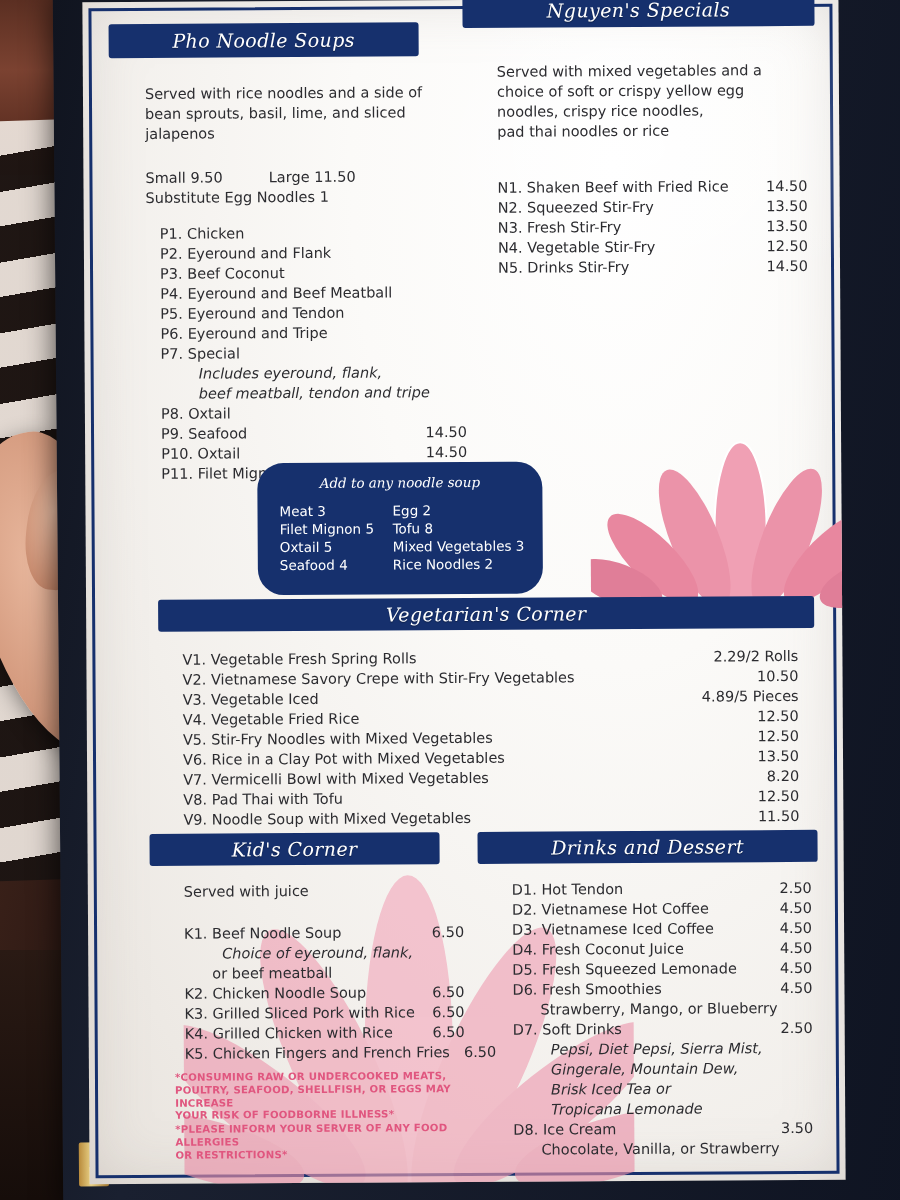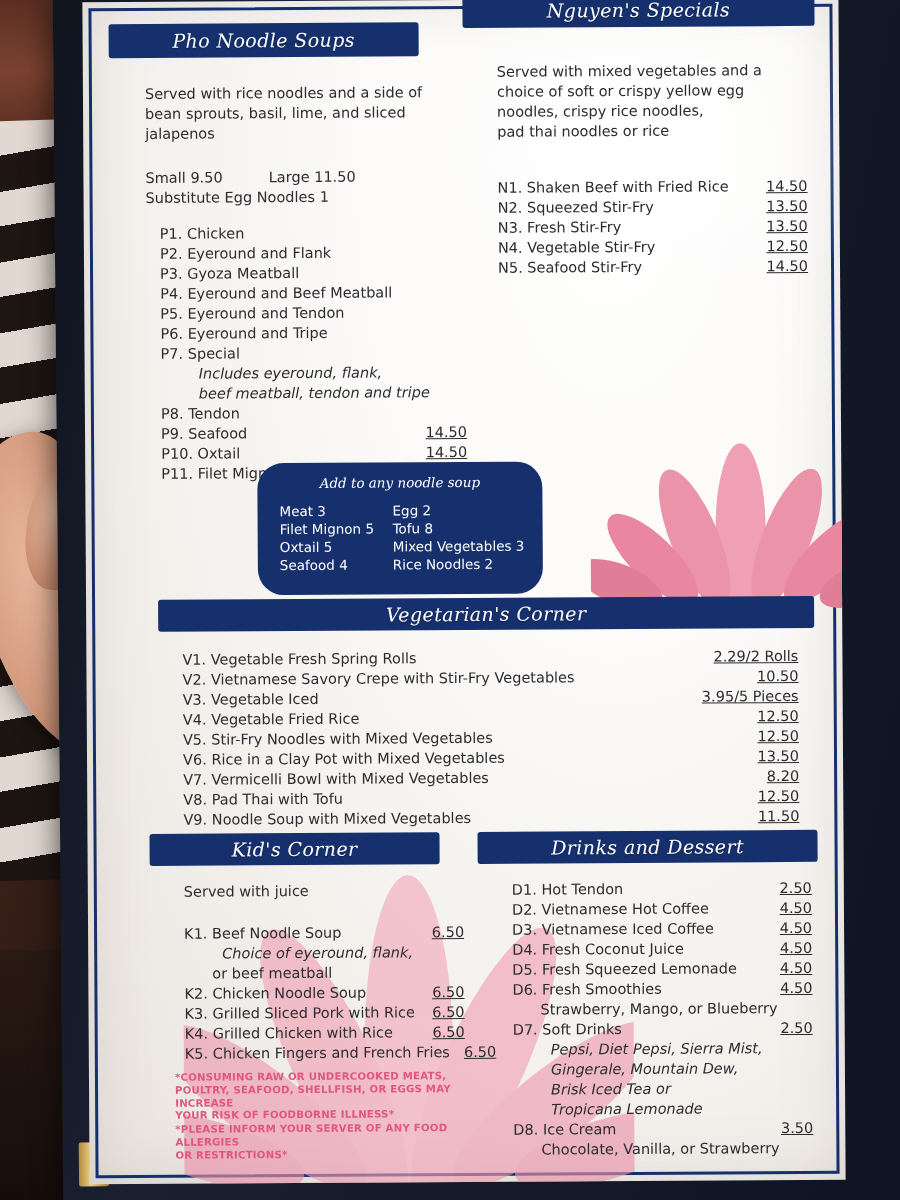--- a/index.html
+++ b/index.html
@@ -133,21 +133,21 @@
     line-height: 1.38;
     font-family: "DejaVu Sans", sans-serif;
   }
   .col-text .blurb { margin-bottom: 14px; }
   .row {
     display: flex;
     justify-content: space-between;
     white-space: pre;
   }
   .row .nm { }
-  .row .pr { padding-left: 14px; text-decoration: underline; }
+  .row .pr { padding-left: 14px; }
   .indent { padding-left: 38px; font-style: italic; }
   .indent2 { padding-left: 28px; }
 
   
   .addbox {
     position: absolute;
     left: 172px; top: 462px;
     width: 285px; height: 132px;
     background: #16306d;
     border-radius: 26px;
@@ -277,21 +277,21 @@
       <div style="padding-left:14px">
         <div class="row">
           <span class="nm">P1. Chicken</span>
           <span class="pr"></span>
         </div>
         <div class="row">
           <span class="nm">P2. Eyeround and Flank</span>
           <span class="pr"></span>
         </div>
         <div class="row">
-          <span class="nm">P3. Gyoza Meatball</span>
+          <span class="nm">P3. Beef Coconut</span>
           <span class="pr"></span>
         </div>
         <div class="row">
           <span class="nm">P4. Eyeround and Beef Meatball</span>
           <span class="pr"></span>
         </div>
         <div class="row">
           <span class="nm">P5. Eyeround and Tendon</span>
           <span class="pr"></span>
         </div>
@@ -299,21 +299,21 @@
           <span class="nm">P6. Eyeround and Tripe</span>
           <span class="pr"></span>
         </div>
         <div class="row">
           <span class="nm">P7. Special</span>
           <span class="pr"></span>
         </div>
         <div class="indent">Includes eyeround, flank,</div>
         <div class="indent">beef meatball, tendon and tripe</div>
         <div class="row">
-          <span class="nm">P8. Tendon</span>
+          <span class="nm">P8. Oxtail</span>
           <span class="pr"></span>
         </div>
         <div class="row">
           <span class="nm">P9. Seafood</span>
           <span class="pr">14.50</span>
         </div>
         <div class="row">
           <span class="nm">P10. Oxtail</span>
           <span class="pr">14.50</span>
         </div>
@@ -354,37 +354,37 @@
       </div>
       <div class="row">
         <span class="nm">N3. Fresh Stir-Fry</span>
         <span class="pr">13.50</span>
       </div>
       <div class="row">
         <span class="nm">N4. Vegetable Stir-Fry</span>
         <span class="pr">12.50</span>
       </div>
       <div class="row">
-        <span class="nm">N5. Seafood Stir-Fry</span>
+        <span class="nm">N5. Drinks Stir-Fry</span>
         <span class="pr">14.50</span>
       </div>
     </div>
 
     <div class="col-text" style="left:96px; top:648px; width:616px;">
       <div class="row">
         <span class="nm">V1. Vegetable Fresh Spring Rolls</span>
         <span class="pr">2.29/2 Rolls</span>
       </div>
       <div class="row">
         <span class="nm">V2. Vietnamese Savory Crepe with Stir-Fry Vegetables</span>
         <span class="pr">10.50</span>
       </div>
       <div class="row">
         <span class="nm">V3. Vegetable Iced</span>
-        <span class="pr">3.95/5 Pieces</span>
+        <span class="pr">4.89/5 Pieces</span>
       </div>
       <div class="row">
         <span class="nm">V4. Vegetable Fried Rice</span>
         <span class="pr">12.50</span>
       </div>
       <div class="row">
         <span class="nm">V5. Stir-Fry Noodles with Mixed Vegetables</span>
         <span class="pr">12.50</span>
       </div>
       <div class="row">

